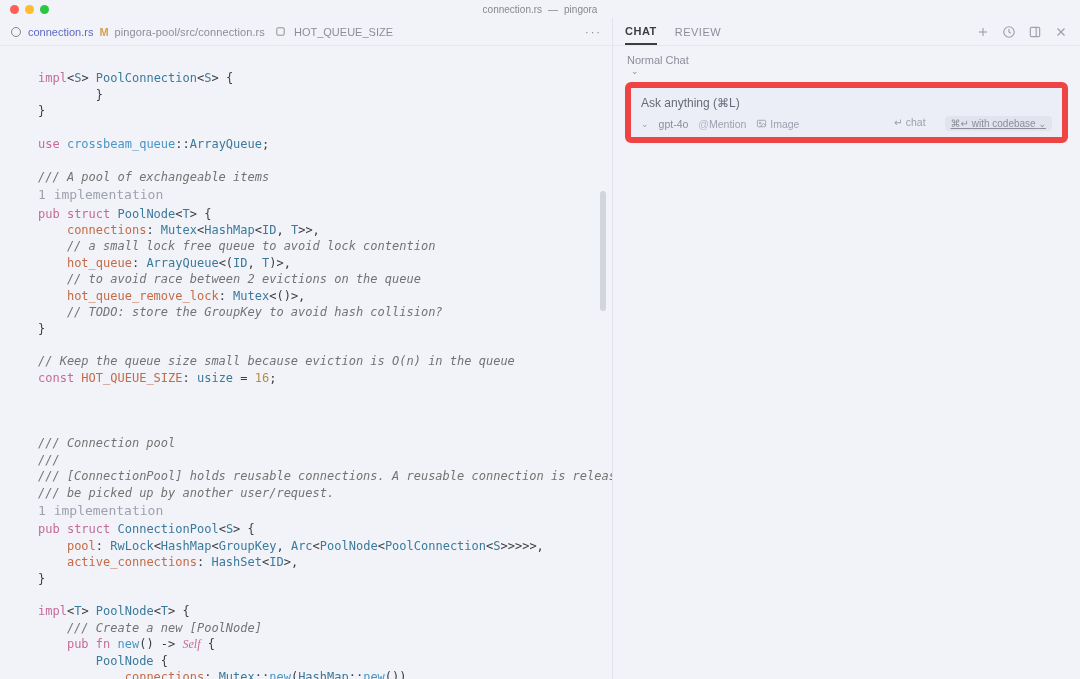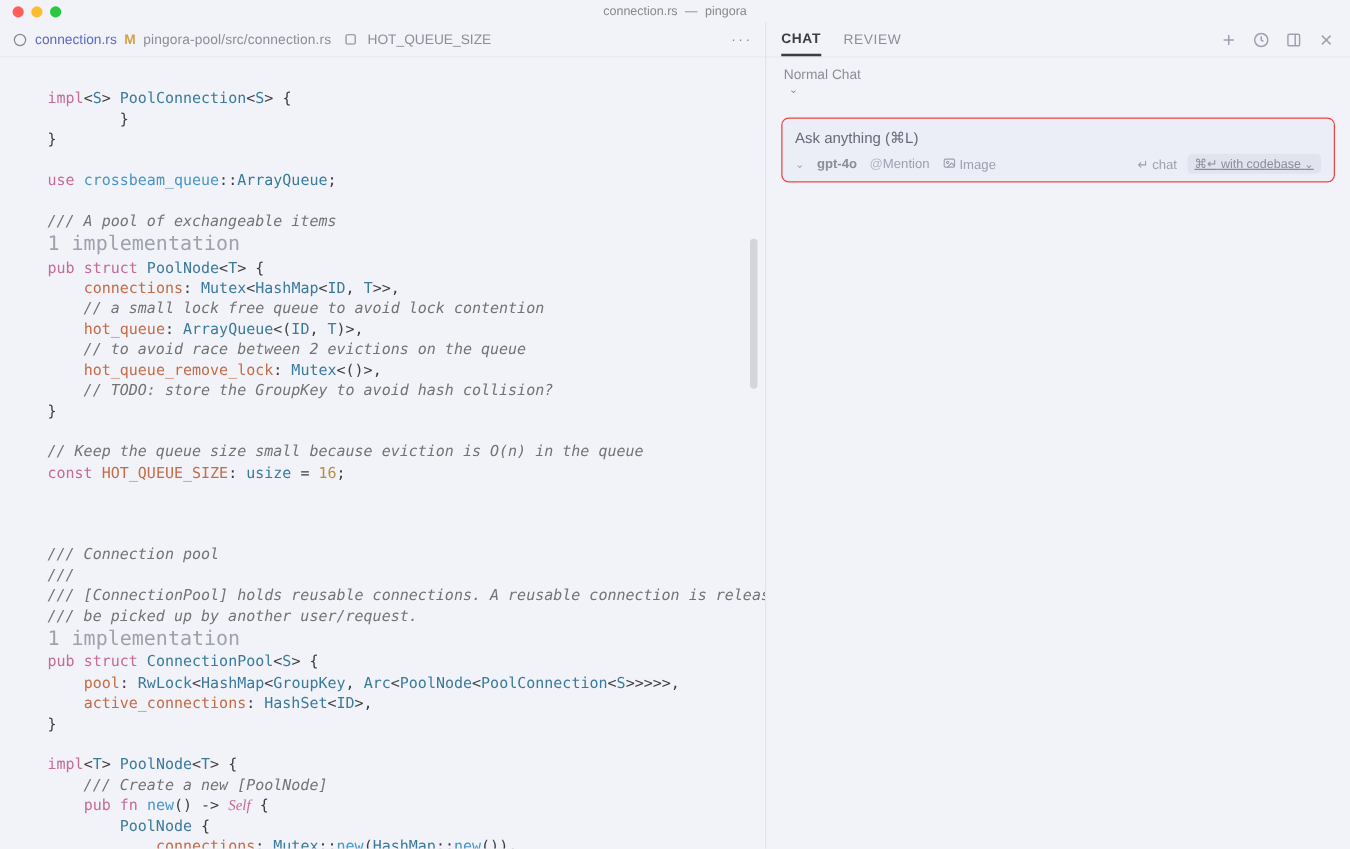--- a/index.html
+++ b/index.html
@@ -83,21 +83,21 @@
   .id { color: #4796c6; }
   .field { color: #c46b47; text-align: center; }
   .pun { color: #3c3c42; }
   .cm { color: #737373; font-style: italic; }
   .num { color: #b68c4a; }
   .self { color: #c46b9a; font-style: italic; font-family: Liberation Serif, serif; }
   .cn { color: #c46b47; }
   .hint {
     color: #9ea1ae;
     font-style: normal;
-    font-size: 16px;
+    font-size: 13px;
     display: inline-block;
     padding-top: 2px;
     padding-bottom: 2px;
   }
   .scrollbar {
     position: absolute;
     right: 6px;
     width: 6px;
     top: 145px;
     height: 120px;
@@ -128,40 +128,40 @@
   .mode-line {
     display: flex;
     justify-content: flex-end;
     padding: 8px 14px 6px;
     font-size: 11px;
     color: #8b8e99;
     flex-direction: column;
   }
   .mode-line .chev { margin-left: 4px; font-size: 9px; }
   .chat-input-box {
-    margin: 12px 12px;
-    border: 1px solid #ef4444;
+    margin: 0 12px;
+    border: 6px solid #ef4444;
     background: #eceef7;
     border-radius: 6px;
     padding: 8px 10px 6px;
   }
   .chat-input-box .prompt {
     color: #676a78;
     font-size: 12px;
     margin-bottom: 6px;
   }
   .chat-input-box .toolbar {
     display: flex;
     align-items: center;
     gap: 10px;
     font-size: 10.5px;
     color: #9da0ae;
   }
-  .chat-input-box .toolbar .model { color: #8b8e99; font-weight: bold; }
-  .chat-input-box .right { margin-left: auto; display: flex; gap: 8px; align-items: center; }
+  .chat-input-box .toolbar .model { color: #8b8e99; }
+  .chat-input-box .right { margin-left: auto; display: flex; gap: 19px; }
   .chat-input-box .pill {
     background: #e1e3ee;
     border-radius: 4px;
     padding: 2px 6px;
     color: #8b8e99;
     font-size: 10px;
     text-decoration: underline;
   }
   .chat-input-box .pill .kbd { font-family: ui-monospace; }
   .icon { display:inline-block; }

